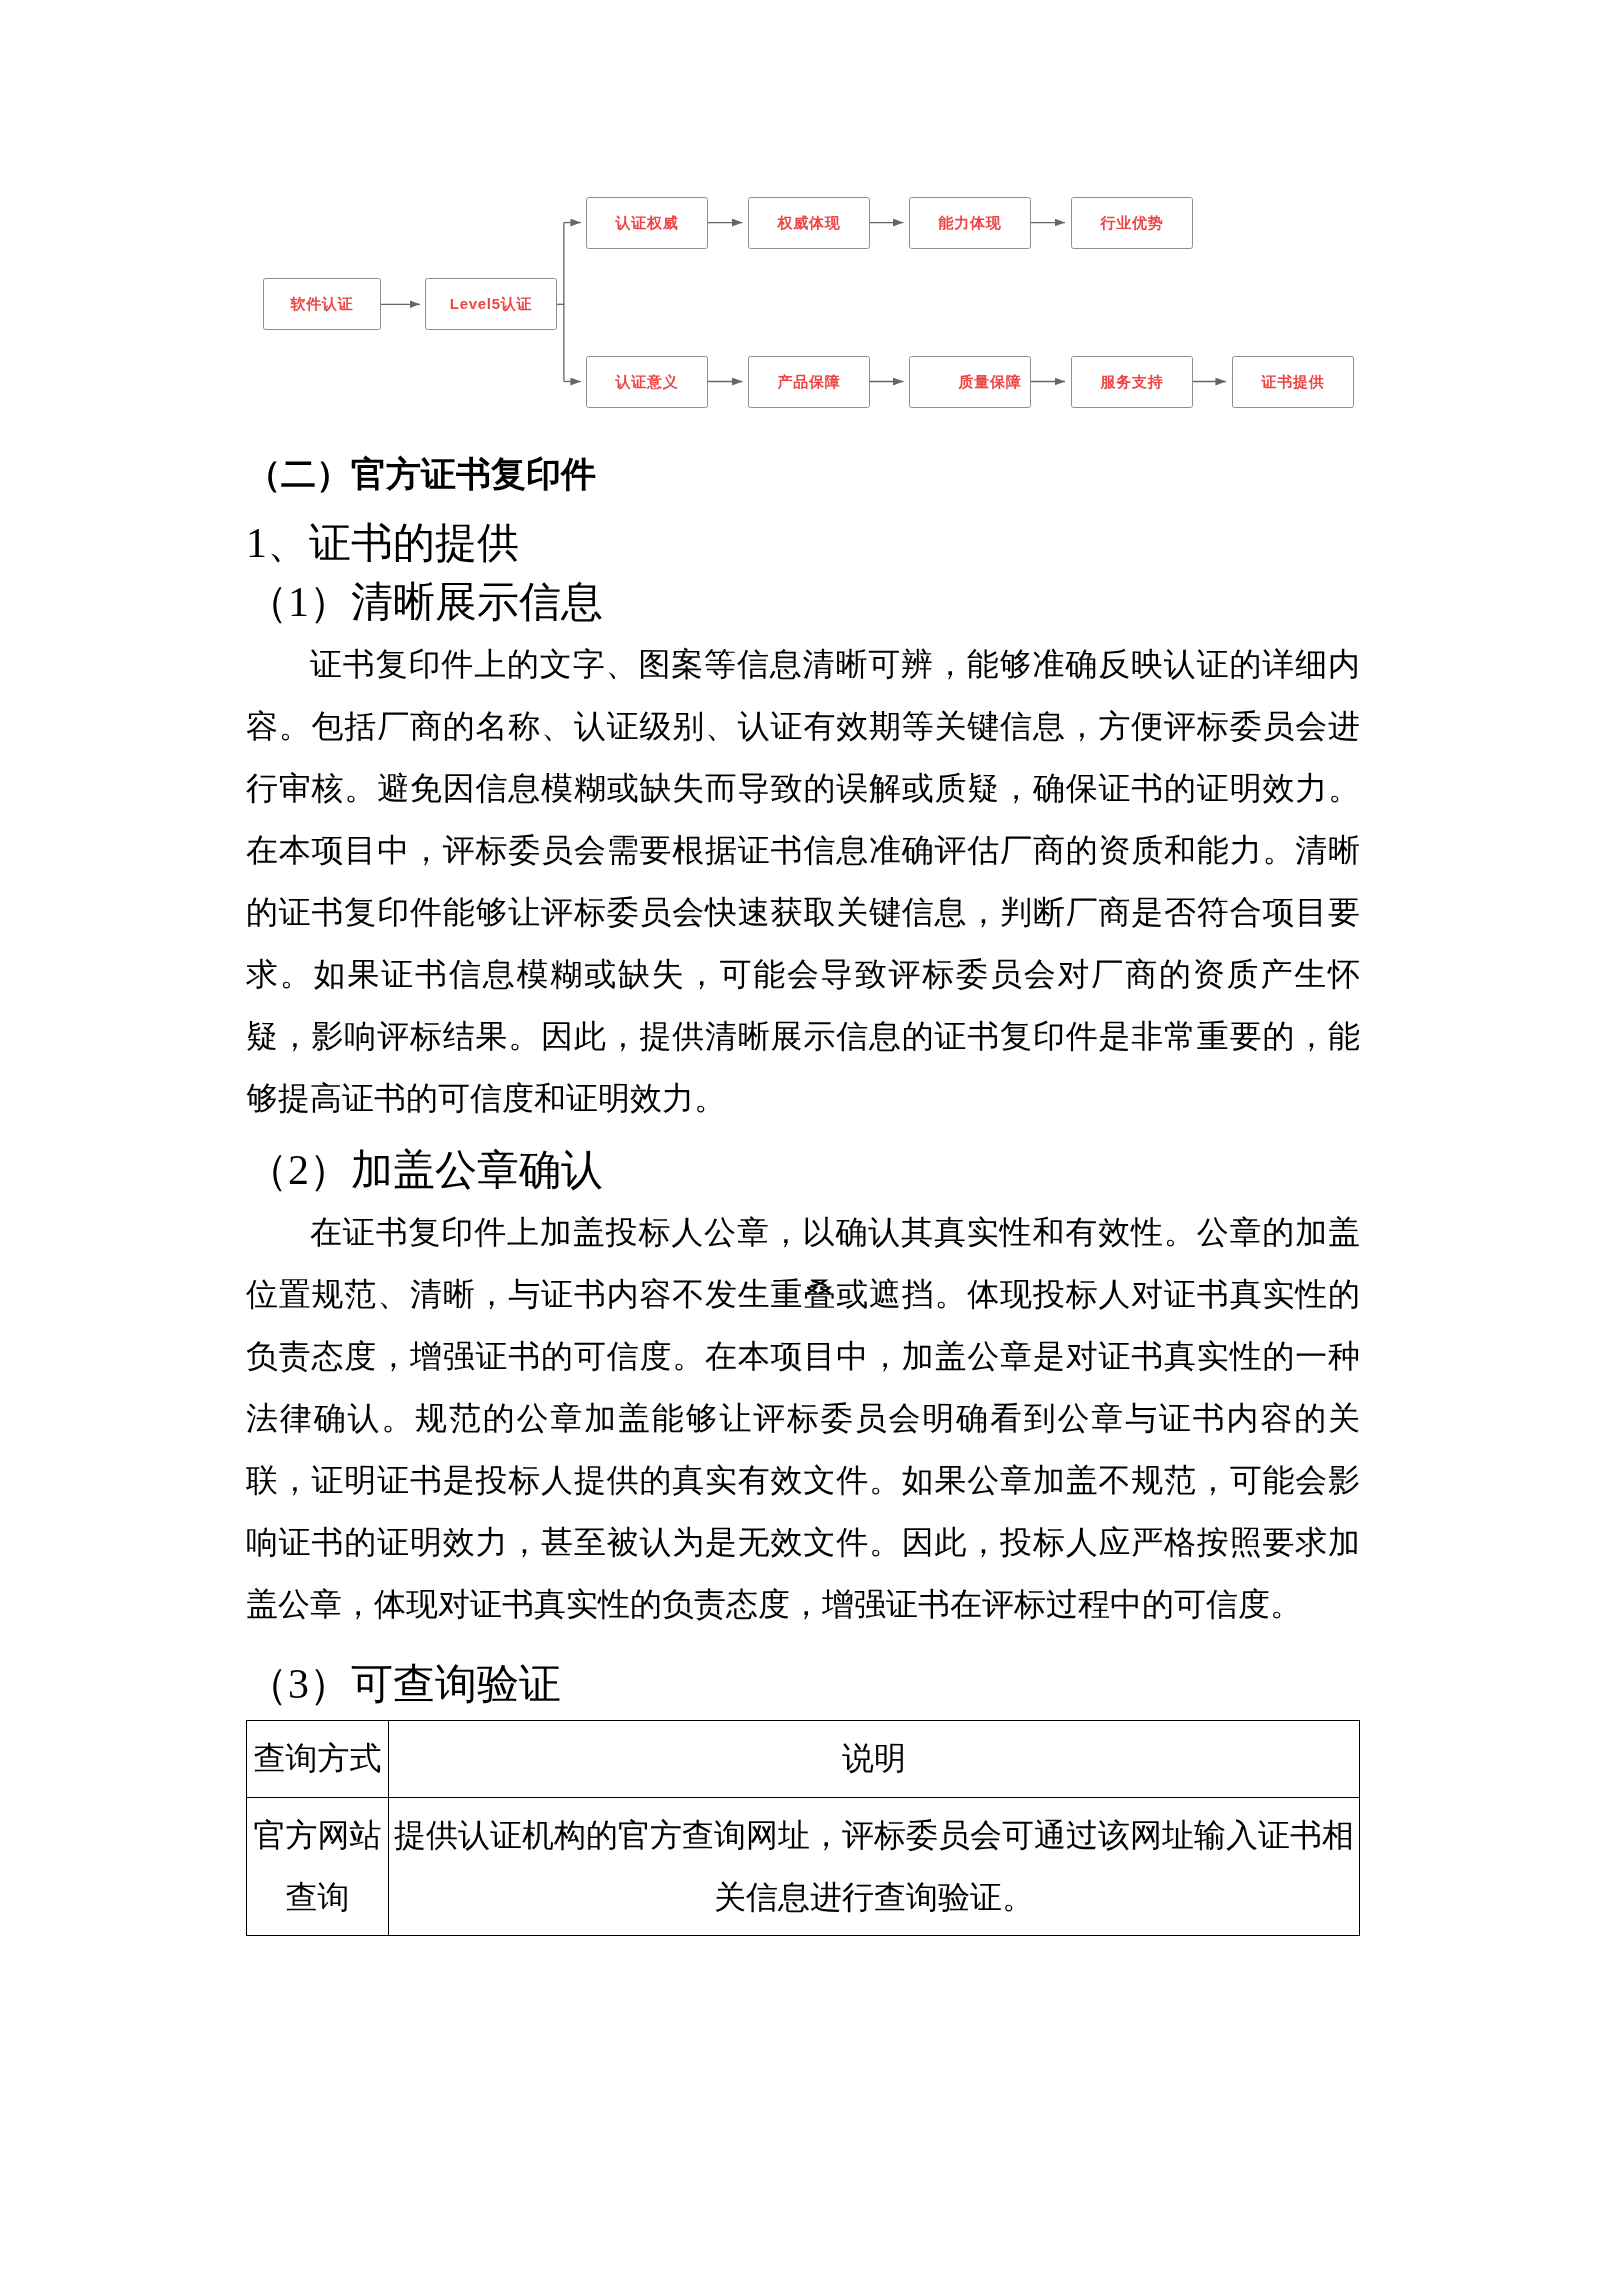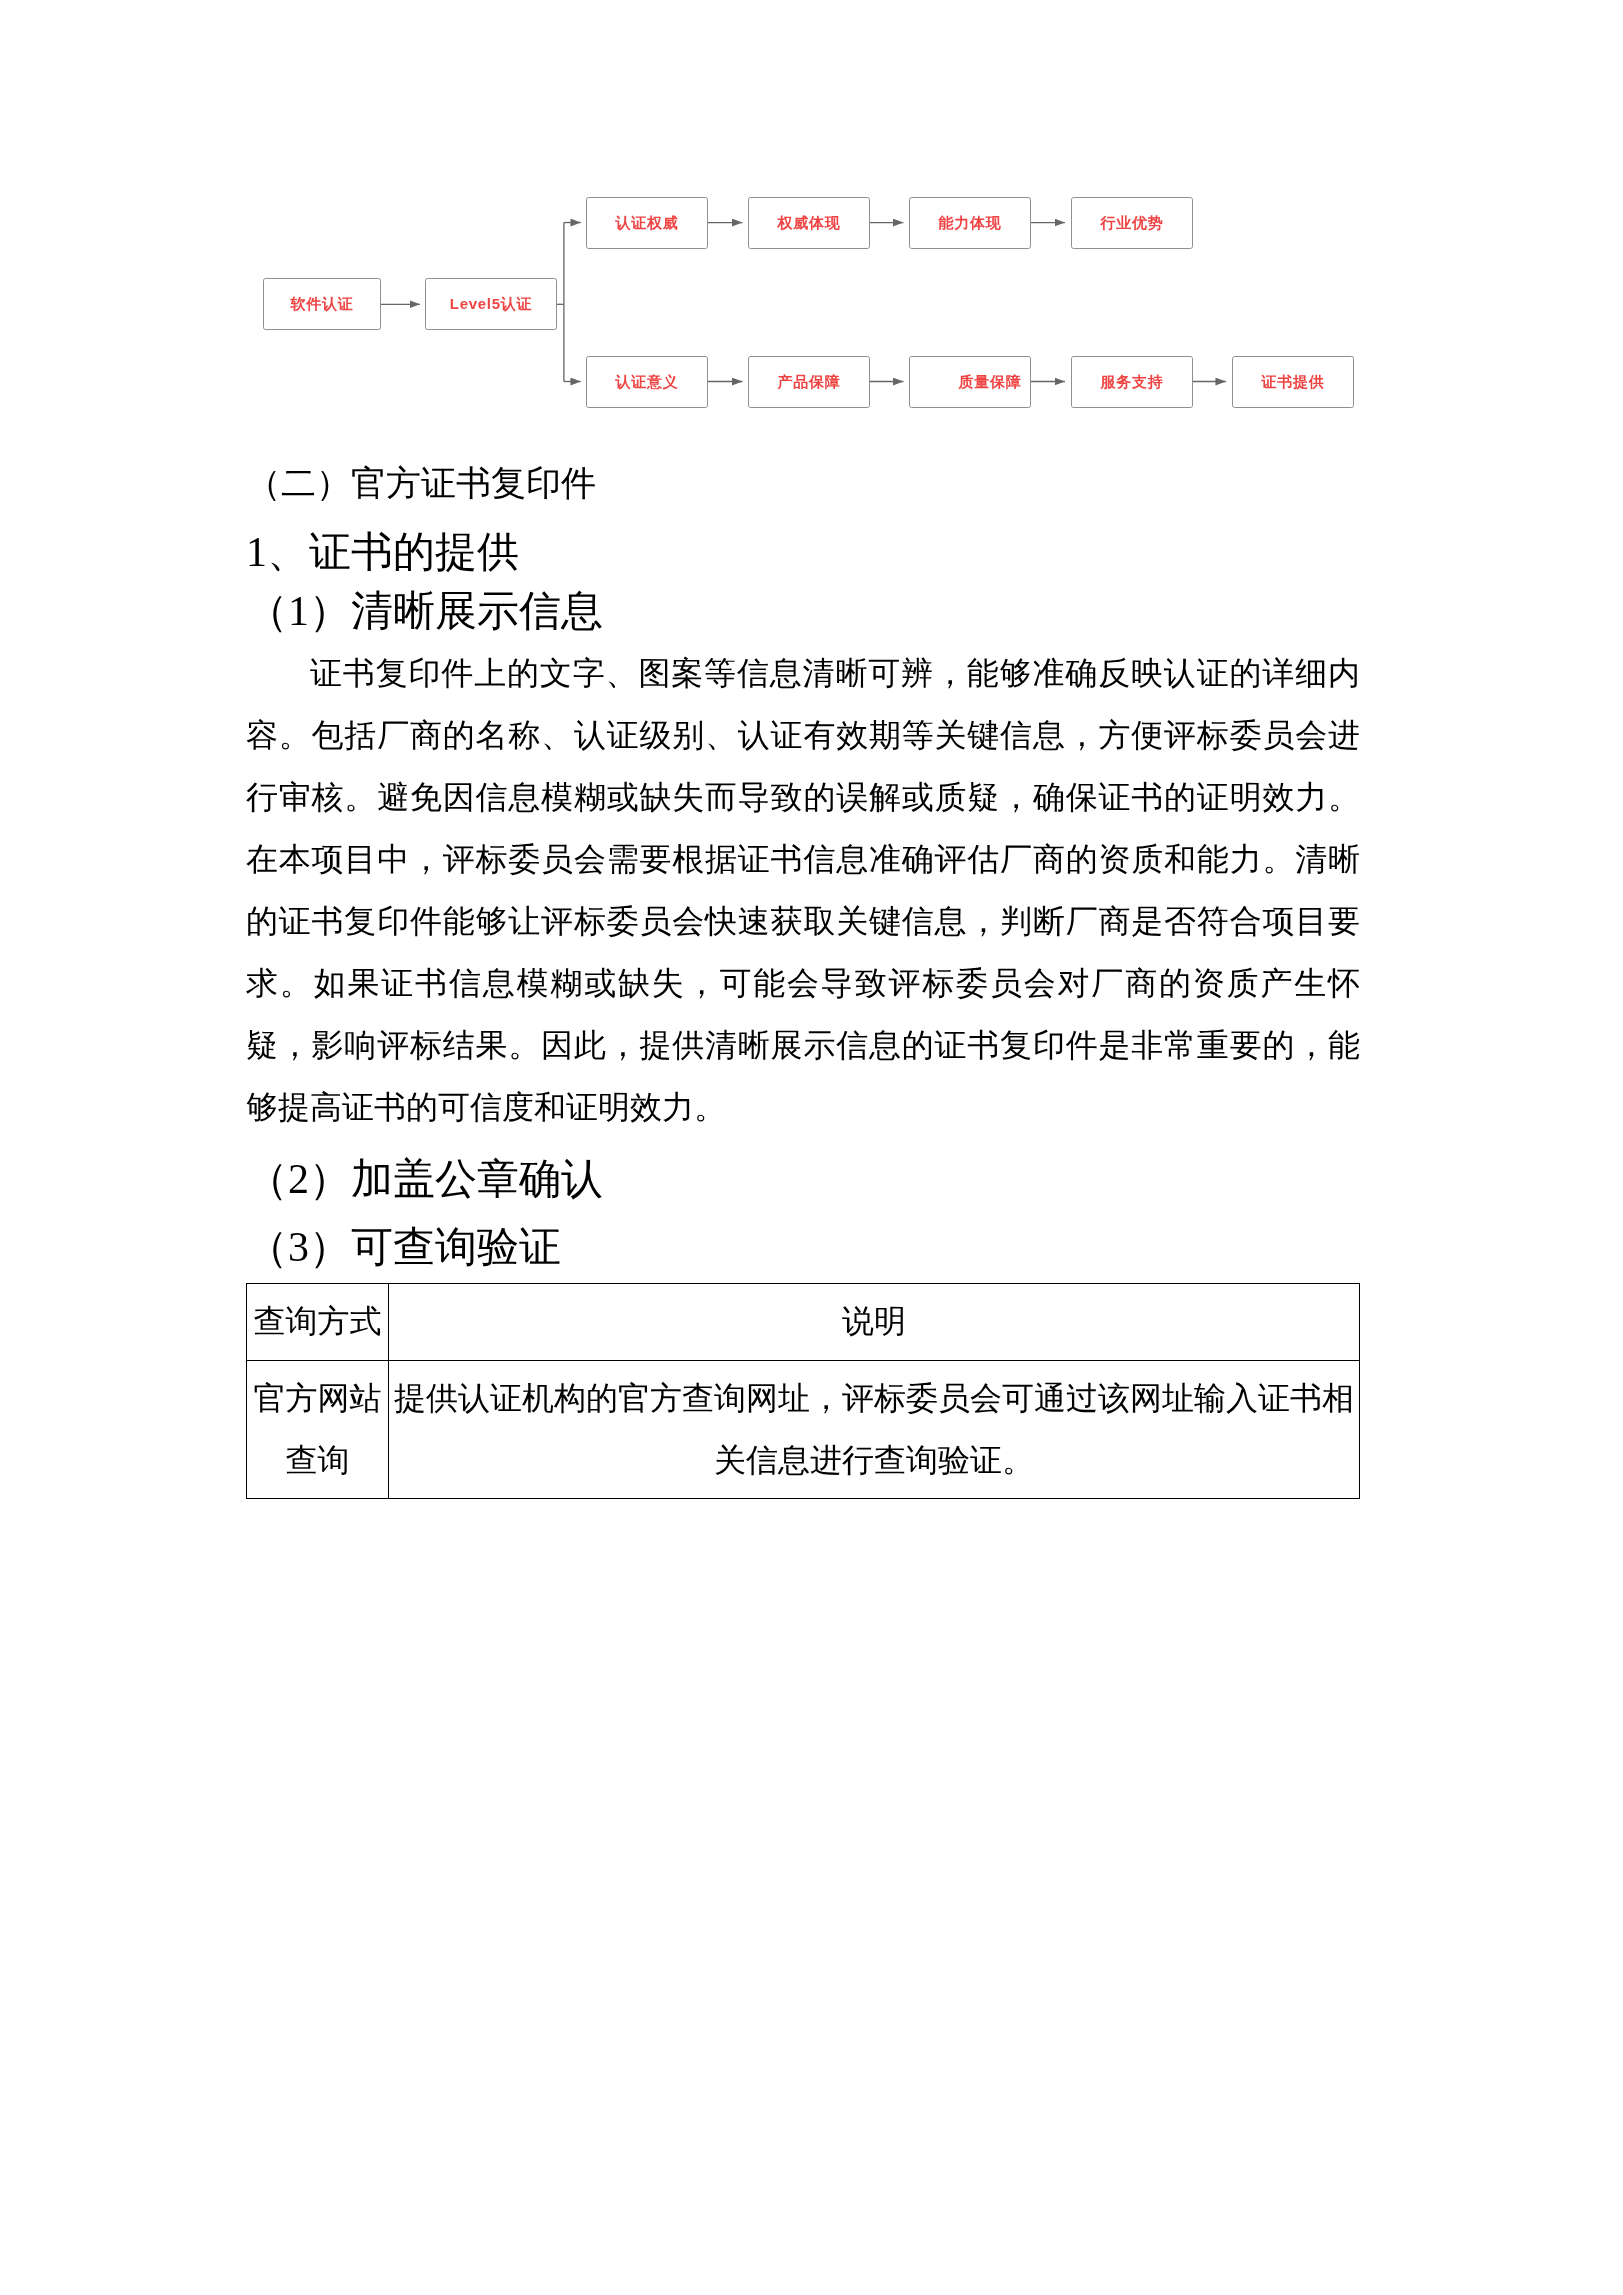--- a/index.html
+++ b/index.html
@@ -26,21 +26,21 @@
     display:flex; align-items:center; justify-content:center;
     font-family:"Liberation Sans","DejaVu Sans",sans-serif;
     font-size:15px; font-weight:600; color:#ef4444;
     letter-spacing:0.7px;
     white-space:nowrap;
   }
 
   
   .content { width:1114px; margin-left:246px; }
   .section-heading {
-    font-size:35px; font-weight:normal; line-height:46px; margin-top:29px;
+    font-size:35px; font-weight:bold; line-height:46px; margin-top:20px;
   }
   .sub { font-size:42px; line-height:38px; }
   .sub.s1 { margin-top:26px; }
   .sub.s2 { margin-top:21px; }
   .sub.s3 { margin-top:22px; }
   .sub.s4 { margin-top:30px; }
   p.body-para {
     font-size:32px; line-height:62px;
     text-align:justify;
     text-indent:2em;
@@ -110,20 +110,21 @@
   <div class="content">
 
     <h2 class="section-heading">（二）官方证书复印件</h2>
 
     <div class="sub s1">1、证书的提供</div>
 
     <div class="sub s2">（1）清晰展示信息</div>
     <p class="body-para">证书复印件上的文字、图案等信息清晰可辨，能够准确反映认证的详细内容。包括厂商的名称、认证级别、认证有效期等关键信息，方便评标委员会进行审核。避免因信息模糊或缺失而导致的误解或质疑，确保证书的证明效力。在本项目中，评标委员会需要根据证书信息准确评估厂商的资质和能力。清晰的证书复印件能够让评标委员会快速获取关键信息，判断厂商是否符合项目要求。如果证书信息模糊或缺失，可能会导致评标委员会对厂商的资质产生怀疑，影响评标结果。因此，提供清晰展示信息的证书复印件是非常重要的，能够提高证书的可信度和证明效力。</p>
 
     <div class="sub s3">（2）加盖公章确认</div>
+    <p class="body-para">在证书复印件上加盖投标人公章，以确认其真实性和有效性。公章的加盖位置规范、清晰，与证书内容不发生重叠或遮挡。体现投标人对证书真实性的负责态度，增强证书的可信度。在本项目中，加盖公章是对证书真实性的一种法律确认。规范的公章加盖能够让评标委员会明确看到公章与证书内容的关联，证明证书是投标人提供的真实有效文件。如果公章加盖不规范，可能会影响证书的证明效力，甚至被认为是无效文件。因此，投标人应严格按照要求加盖公章，体现对证书真实性的负责态度，增强证书在评标过程中的可信度。</p>
 
     <div class="sub s4">（3）可查询验证</div>
 
     <table class="vtable">
       <colgroup>
         <col class="col-method">
         <col>
       </colgroup>
       <thead>
         <tr>

